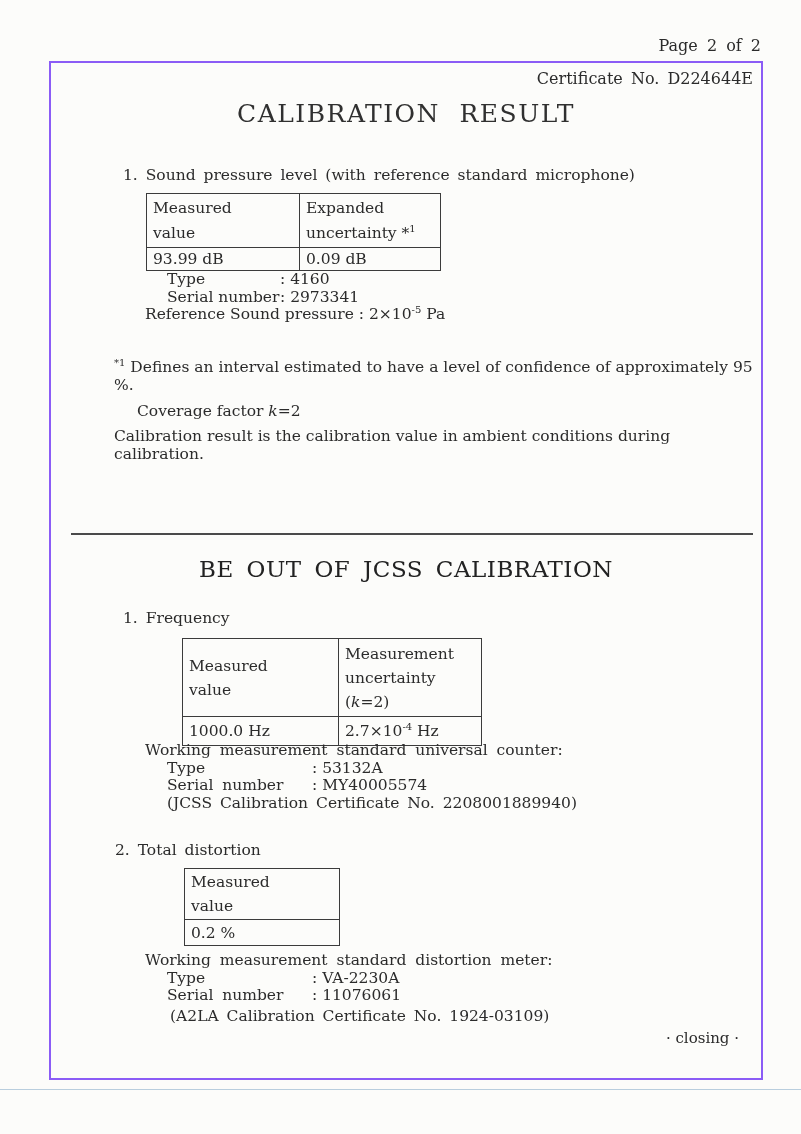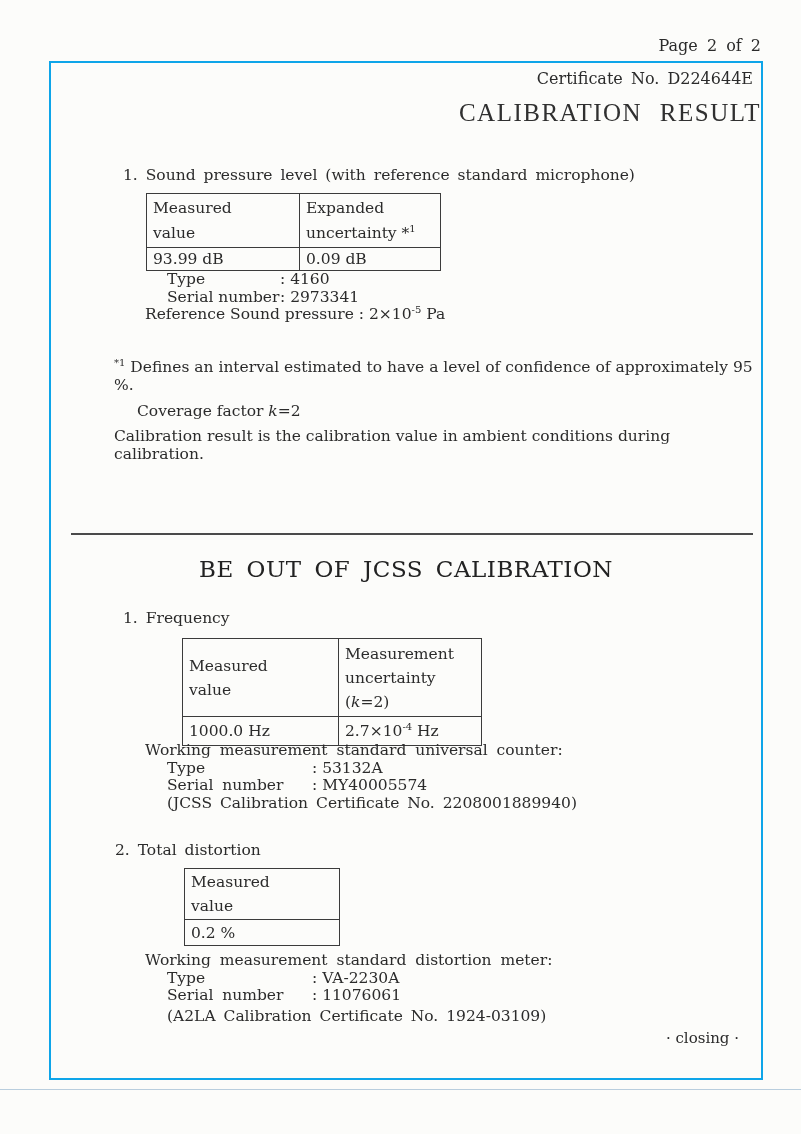--- a/index.html
+++ b/index.html
@@ -7,26 +7,26 @@
     width:801px; height:1134px; position:relative;
     background:#fcfcfa;
     font-family:"DejaVu Serif","Liberation Serif",serif;
     color:#2b2b2b;
     overflow:hidden;
   }
   .page { position:absolute; inset:0;padding-left:26px; }
   .page-number { position:absolute; top:36px; right:40px; font-size:16px; word-spacing:4px; }
   .cert-box {
     position:absolute; left:49px; top:61px; width:710px; height:1015px;
-    border:2px solid #0ea5e9; background:transparent;
+    border:2px solid #8b5cf6; background:transparent;
   }
   .cert-no { position:absolute; top:6px; right:8px; font-size:16px; word-spacing:3px; }
   .doc-title {
     position:absolute; top:36px; left:0; width:100%;
-    text-align:right; font-size:25px; letter-spacing:1.5px; word-spacing:10px; color:#303030;font-family:Liberation Serif, serif;
+    text-align:center; font-size:25px; letter-spacing:1.5px; word-spacing:10px; color:#303030;
   }
   .sec-heading { position:absolute; font-size:15.5px; word-spacing:3px; }
   .spl-heading { left:72px; top:103px; }
   .freq-heading { left:72px; top:546px; }
   .dist-heading { left:64px; top:778px; }
   .jcss-title {
     position:absolute; top:493px; left:0; width:100%;
     text-align:center; font-size:23px; letter-spacing:0.5px; word-spacing:5px; color:#222;
   }
   table.ctable { border-collapse:collapse; position:absolute; }
@@ -49,21 +49,21 @@
   .t3 td { height:25px; }
   .t3 .c1 { width:142px; }
   .block { position:absolute; font-size:15.5px; line-height:17.5px; }
   .spec-block { left:94px; top:208px; }
   .counter-block { left:94px; top:679px; }
   .meter-block { left:94px; top:889px; }
   .block .heading { word-spacing:4px; }
   .kv-label { display:inline-block; margin-left:22px; }
   .spec-block .kv-label { width:113px; }
   .counter-block .kv-label, .meter-block .kv-label { width:145px; word-spacing:4px; }
-  .cert-note { margin-left:22px; word-spacing:3px; }
+  .cert-note { margin-left:22px; word-spacing:3px;text-align:center; }
   .meter-block .cert-note { margin-top:3px; }
   .notes { position:absolute; left:63px; top:295px; font-size:15.5px; }
   .notes .coverage { margin-left:23px; margin-top:8px; }
   .notes .ambient { margin-top:7px; }
   .divider { position:absolute; left:20px; top:470px; width:682px; height:2px; background:#4a4a4a; }
   .closing { position:absolute; right:22px; top:966px; font-size:15px; }
   .footer-line { position:absolute; left:0; top:1089px; width:801px; height:1px; background:#b9cede; }
   .logo { position:absolute; left:348px; top:1080px; width:112px; height:40px; }
   sup { font-size:10px; line-height:0; }
   .ital { font-style:italic; }

